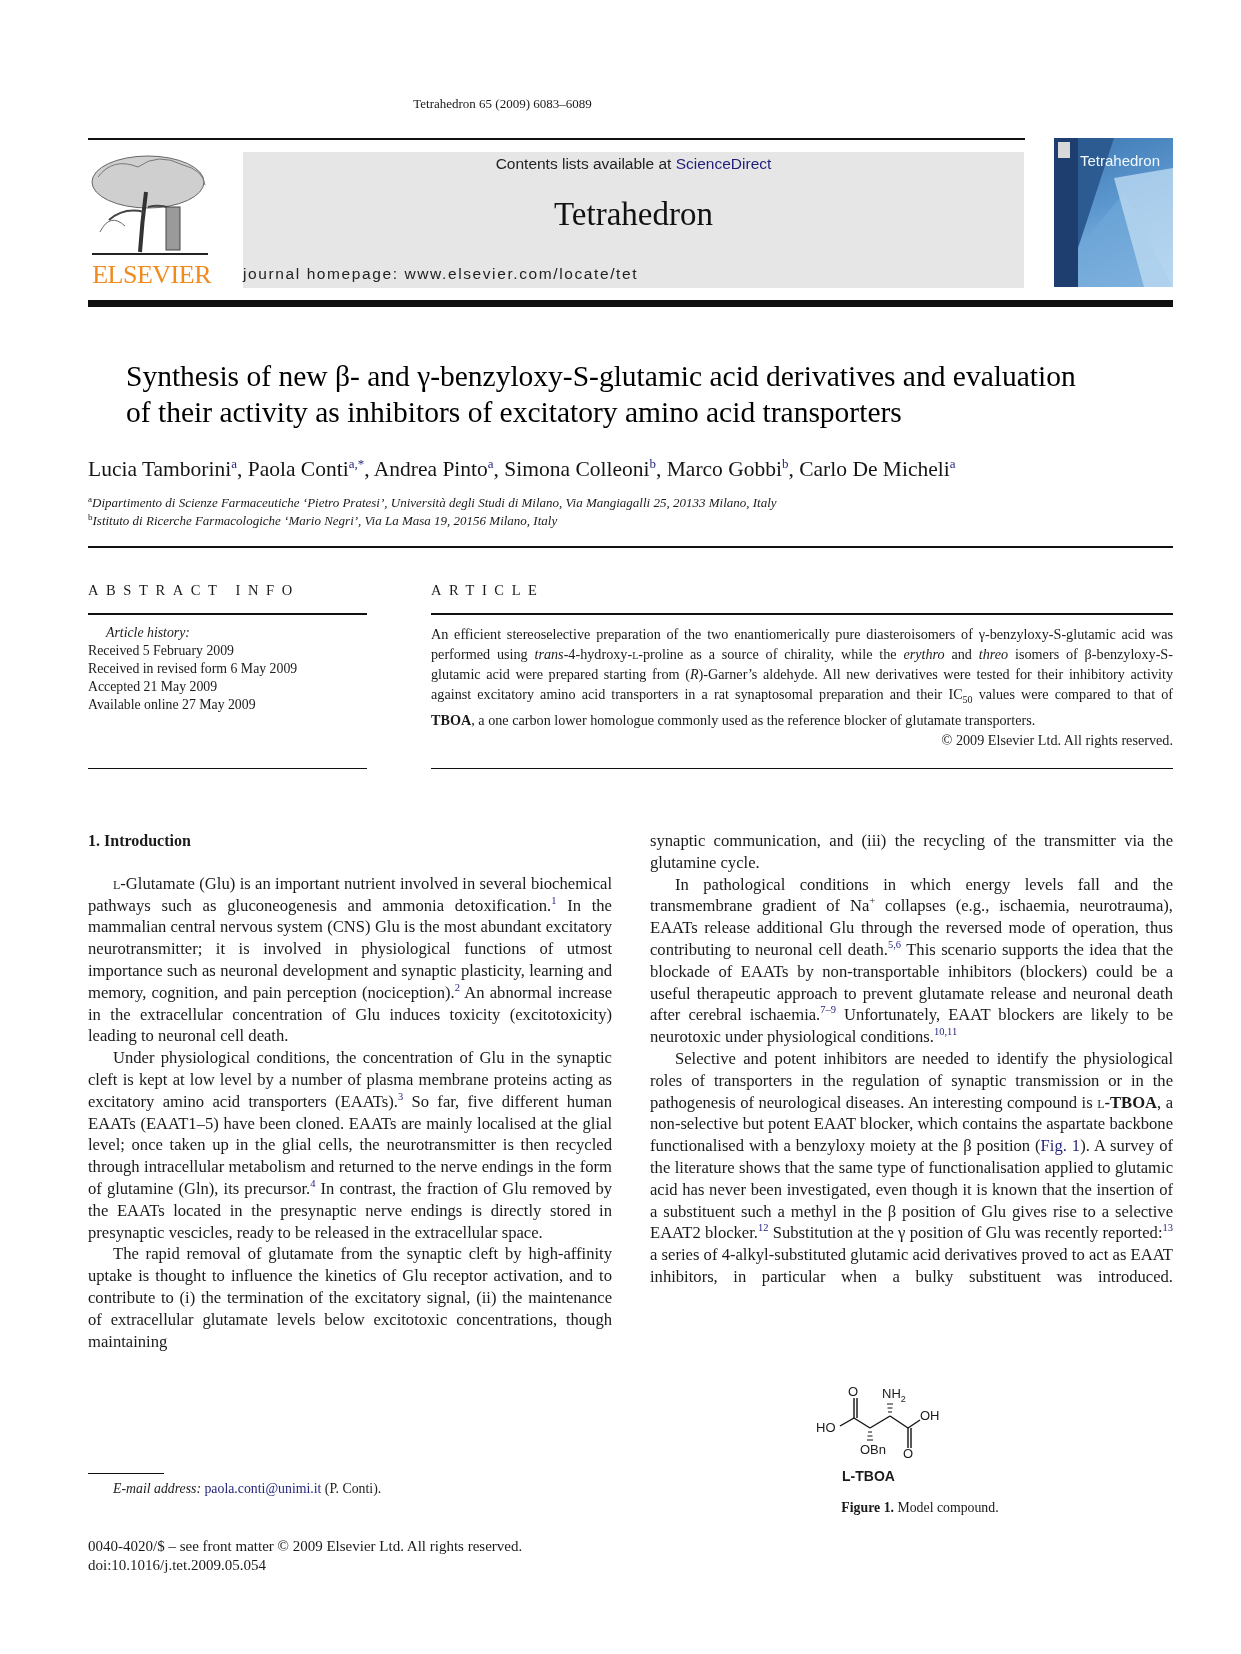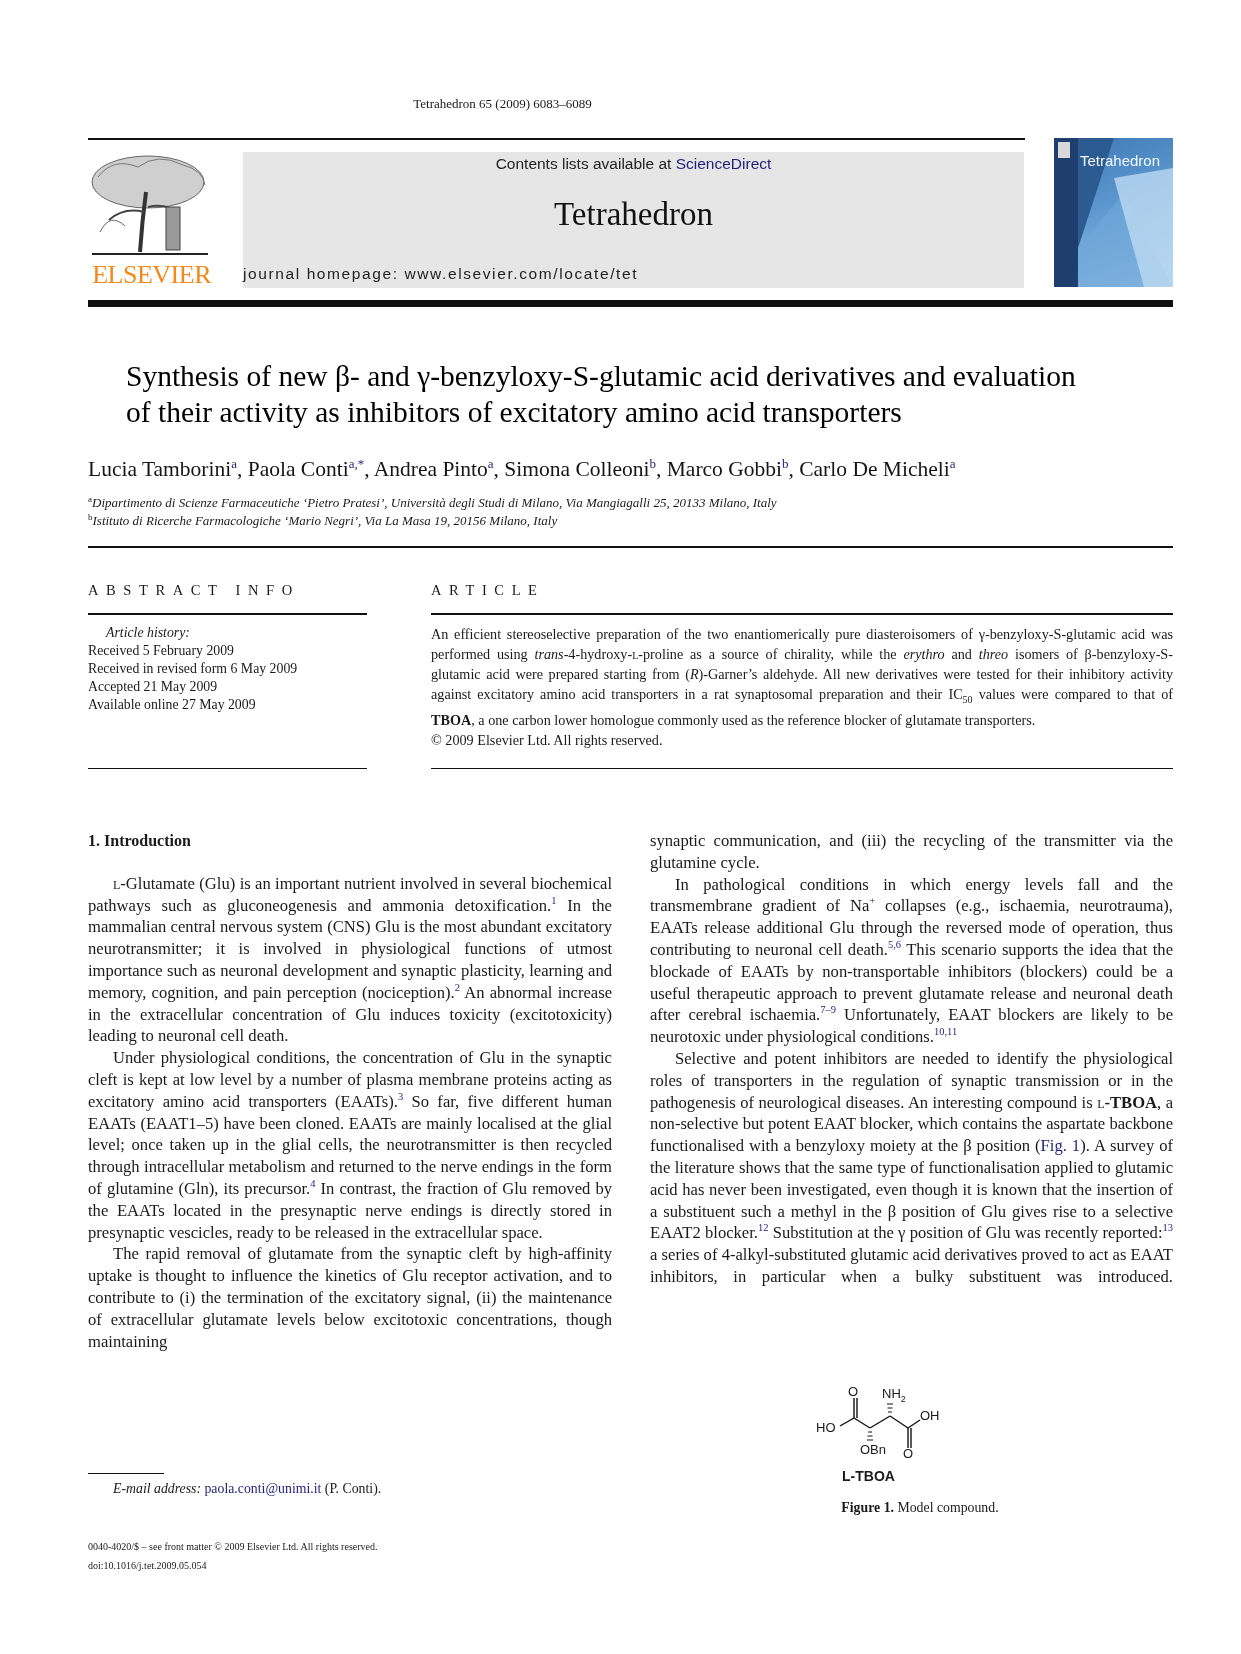--- a/index.html
+++ b/index.html
@@ -34,36 +34,36 @@
   #authors { left:88px; top:456px; width:1090px; font-size:21.5px; color:#151515; white-space:nowrap; }
   #authors sup { font-size:13px; color:#1f1f7a; vertical-align:8px; }
   .affil { left:88px; font-size:13px; font-style:italic; white-space:nowrap; }
   .affil sup { font-style:normal; font-size:9px; vertical-align:5px; }
 
   .sechead { font-size:14.5px; letter-spacing:7.6px; top:582px; }
 
   #info { left:88px; top:624px; width:280px; font-size:13.8px; line-height:18px; }
   #abstract { left:431px; top:624px; width:742px; font-size:14.2px; line-height:20px; text-align:justify; }
   #abstract .last { text-align:justify; text-align-last:left; }
-  #abstract .copy { text-align:left; }
+  #abstract .copy { text-align:right; }
 
   .col { font-size:16.6px; line-height:21.8px; text-align:justify; }
   #col-left { left:88px; top:830px; width:524px; }
   #col-right { left:650px; top:830px; width:523px; }
   .col p { margin:0; }
   .col .ind { text-indent:25px; }
   .col sup { font-size:10.5px; color:#1f1f7a; vertical-align:7px; line-height:0; }
   .col .hd { font-weight:bold; font-size:16px; margin-bottom:21px; }
   .sc { font-variant:small-caps; }
 
   #figure { left:810px; top:1384px; width:220px; height:108px; }
   #fig-caption { left:780px; top:1500px; width:280px; text-align:center; font-size:13.8px; }
 
   #footnotes { left:88px; top:1480px; width:560px; font-size:13.8px; line-height:18.5px; }
-  #frontmatter { left:88px; top:1537px; width:560px; font-size:10px; line-height:19px; }
+  #frontmatter { left:88px; top:1537px; width:560px; font-size:15px; line-height:19px; }
 </style>
 </head>
 <body>
 
 <div id="running-head" class="abs">Tetrahedron 65 (2009) 6083–6089</div>
 
 <div class="rule" style="left:88px;top:138px;width:937px;height:2px;"></div>
 
 <div id="elsevier-logo" class="abs">
   <svg width="123" height="108" viewBox="0 0 123 108" style="position:absolute;top:0;left:0;">

